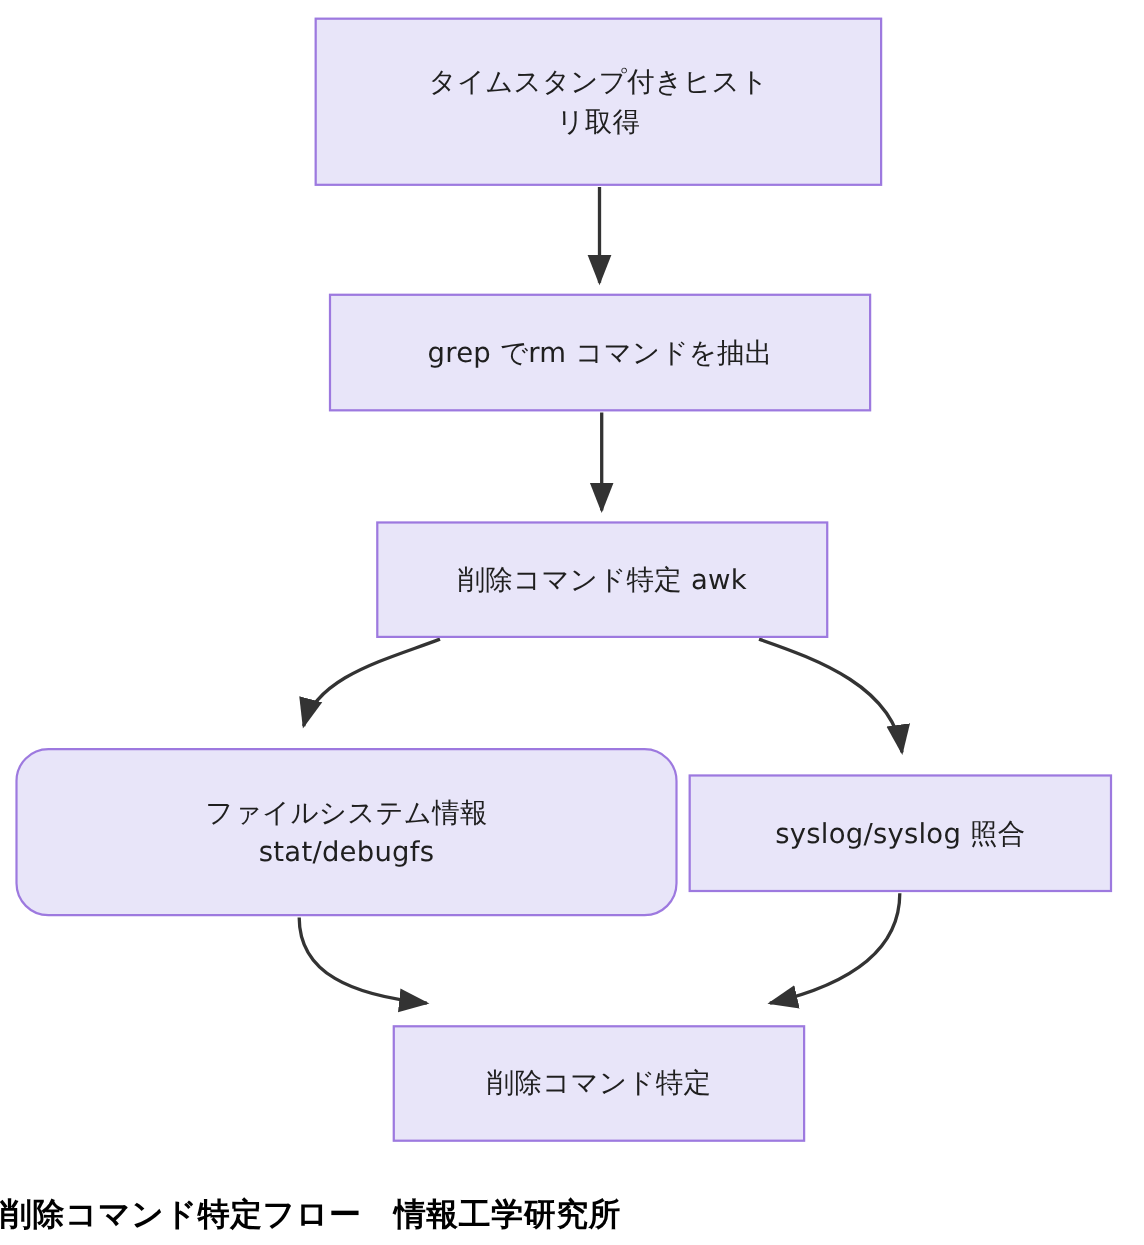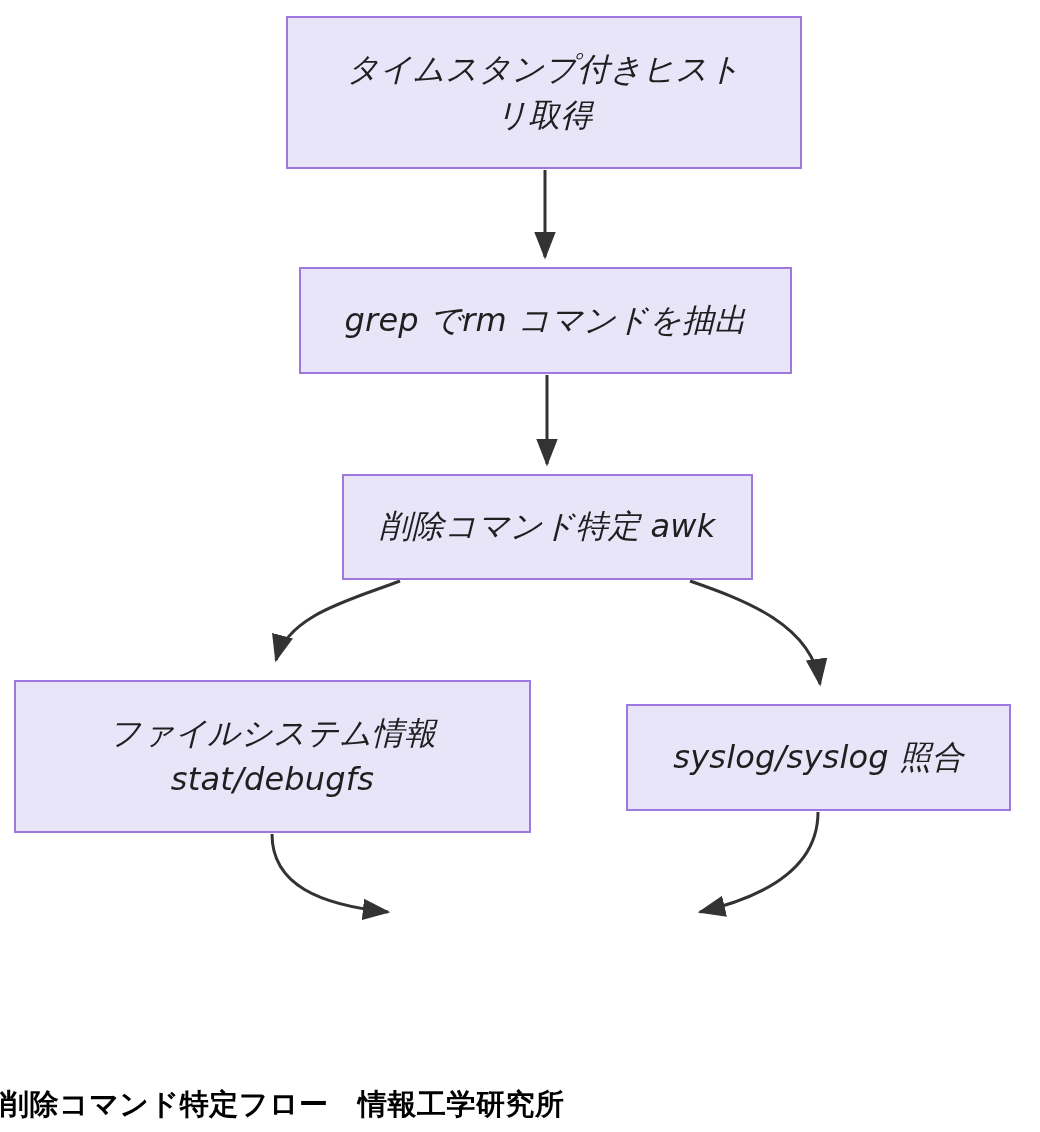--- a/index.html
+++ b/index.html
@@ -29,35 +29,34 @@
   .node {
     position: absolute;
     box-sizing: border-box;
     background: #e8e5f9;
     border: 2px solid #9d79df;
     display: flex;
     align-items: center;
     justify-content: center;
     text-align: center;
     color: #1f1f1f;
-    font-size: 32px;
+    font-size: 25px;
     line-height: 1.42;
     letter-spacing: 0.2px;
     white-space: pre-line;
     padding: 4px 10px;
-    font-style: italic;
   }
   .node-label {
     display: block;
     white-space: pre-line;
   }
   #node-history  { left: 286px; top: 16px;  width: 516px; height: 153px; }
   #node-grep     { left: 299px; top: 267px; width: 493px; height: 107px; text-align: right; }
   #node-awk      { left: 342px; top: 474px; width: 411px; height: 106px; }
-  #node-fsinfo   { left: 14px;  top: 680px; width: 517px; height: 153px; }
+  #node-fsinfo   { left: 14px;  top: 680px; width: 602px; height: 153px; border-radius: 30px; }
   #node-auditd   { left: 626px; top: 704px; width: 385px; height: 107px; }
   #node-result   { left: 357px; top: 932px; width: 375px; height: 106px; }
 
   .caption {
     position: absolute;
     left: 0px;
     top: 1085px;
     width: 1040px;
     font-size: 29px;
     font-weight: bold;
@@ -110,18 +109,21 @@
 
   <div class="node" id="node-fsinfo">
     <span class="node-label">ファイルシステム情報
 stat/debugfs</span>
   </div>
 
   <div class="node" id="node-auditd">
     <span class="node-label">syslog/syslog 照合</span>
   </div>
 
+  <div class="node" id="node-result">
+    <span class="node-label">削除コマンド特定</span>
+  </div>
 
   <div class="caption">
     <span class="caption-text">削除コマンド特定フロー　情報工学研究所</span>
   </div>
 
 </div>
 
 </body></html>

